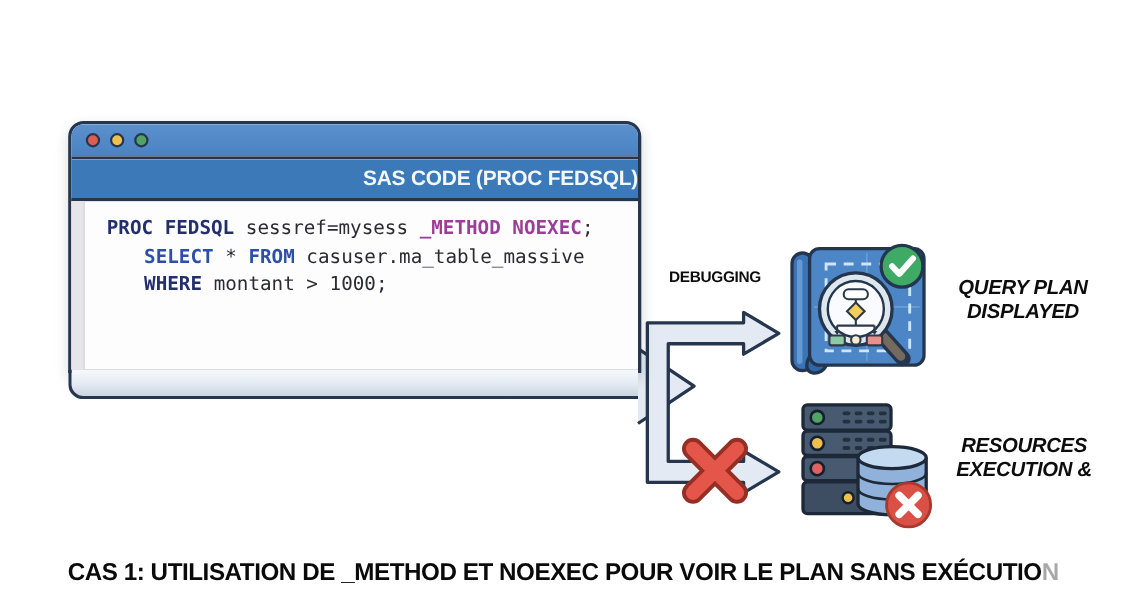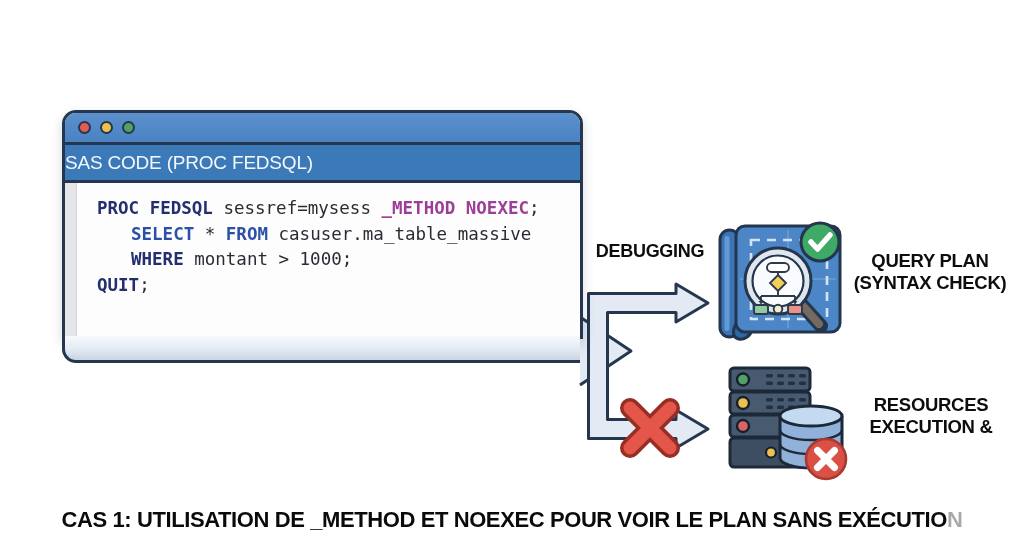--- a/index.html
+++ b/index.html
@@ -16,22 +16,22 @@
   }
   .titlebar{
     height:29px;background:linear-gradient(#5b90cc,#4a82c2);
     border-bottom:3px solid #25364e;border-radius:11px 11px 0 0;
     display:flex;align-items:center;padding-left:13px;gap:9px;
   }
   .tl{width:13px;height:13px;border-radius:50%;border:2px solid #25364e;box-sizing:border-box;}
   .tl.red{background:#df5c52;} .tl.yellow{background:#eec04d;} .tl.green{background:#53a265;}
   .header{
     height:35px;background:#3b79b8;border-bottom:3px solid #25364e;
-    display:flex;align-items:center;justify-content:flex-start;
-    color:#f4f8fc;font-weight:normal;font-size:19px;letter-spacing:-0.2px;
+    display:flex;align-items:center;justify-content:flex-end;
+    color:#f4f8fc;font-weight:bold;font-size:19px;letter-spacing:-0.2px;
   }
   .code{flex:1;position:relative;background:#fdfdfe;padding:13px 0 0 32px;}
   .gutter-strip{
     position:absolute;left:0;top:0;bottom:0;width:11px;
     background:#e6e6ea;border-right:1px solid #d2d2d8;
   }
   .code-line{
     margin:0;white-space:pre;font-family:"DejaVu Sans Mono",monospace;
     font-size:17.5px;line-height:25.5px;color:#2b2b33;
   }
@@ -45,25 +45,25 @@
     background:linear-gradient(#f4f7fb 10%,#e3eaf3 55%,#ccd7e4 95%);
     border-left:3px solid #25364e;border-bottom:3px solid #25364e;
     border-bottom-left-radius:14px;
   }
   
   .arrows{position:absolute;left:0;top:0;}
   .arrfill{stroke-linejoin:round;}
   
   .flow-label{
     position:absolute;left:576px;top:241px;width:148px;text-align:center;
-    font-weight:bold;font-size:18px;line-height:21px;color:#0d0d0d;letter-spacing:-0.3px;
+    font-weight:bold;font-size:14px;line-height:21px;color:#0d0d0d;letter-spacing:-0.3px;
   }
   .outcome-label{
     position:absolute;text-align:center;font-weight:bold;font-size:18.5px;
-    line-height:22px;color:#0d0d0d;letter-spacing:-0.3px;
+    line-height:22px;color:#0d0d0d;letter-spacing:-0.3px;font-style:italic;
   }
   .outcome-label.plan{left:836px;top:250px;width:188px;}
   .outcome-label.exec{left:838px;top:394px;width:186px;}
   .icon-box{position:absolute;}
   .caption{
     position:absolute;left:0;top:507px;width:1024px;text-align:center;
     font-weight:bold;font-size:22px;letter-spacing:-0.4px;color:#0a0a0a;white-space:nowrap;
   }
   .caption .faded{opacity:0.35;}
 </style>
@@ -93,21 +93,20 @@
       <span class="tl green"></span>
     </div>
     <div class="header">
       <span>SAS CODE (PROC FEDSQL)</span>
     </div>
     <div class="code">
       <div class="gutter-strip"></div>
       <pre class="code-line"><span class="kw">PROC FEDSQL</span><span> sessref=mysess </span><span class="opt">_METHOD NOEXEC</span><span>;</span></pre>
       <pre class="code-line indent"><span class="kw2">SELECT</span><span> * </span><span class="kw2">FROM</span><span> casuser.ma_table_massive</span></pre>
       <pre class="code-line indent"><span class="kw">WHERE</span><span> montant &gt; 1000;</span></pre>
-      <pre class="code-line"><span class="kw">QUIT</span><span>;</span></pre>
     </div>
   </div>
 
   <div class="arrow-shaft"></div>
 
   <div class="flow-label">
     <div>DEBUGGING</div>
   </div>
 
   <svg class="icon-box" style="left:714px;top:220px;" width="134" height="130" viewBox="0 0 134 130">
@@ -142,21 +141,21 @@
     </g>
 
     <g>
       <circle cx="106" cy="22" r="19" stroke="#23364e" stroke-width="3" fill="#3fa966"></circle>
       <path d="M 97 22 L 103.5 29 L 116 15" fill="none" stroke="#ffffff" stroke-width="5.5" stroke-linecap="round" stroke-linejoin="round"></path>
     </g>
   </svg>
 
   <div class="outcome-label plan">
     <div>QUERY PLAN</div>
-    <div>(SYNTAX CHECK)</div>
+    <div>DISPLAYED</div>
   </div>
 
   <svg class="icon-box" style="left:714px;top:364px;" width="134" height="128" viewBox="0 0 134 128">
     <g>
       <rect x="16" y="4" width="80" height="23" rx="4" stroke="#1d2938" stroke-width="3" fill="#475a70"></rect>
       <rect x="16" y="28" width="80" height="22" rx="4" stroke="#1d2938" stroke-width="3" fill="#475a70"></rect>
       <rect x="16" y="51" width="80" height="22" rx="4" stroke="#1d2938" stroke-width="3" fill="#475a70"></rect>
       <rect x="16" y="74" width="80" height="29" rx="4" stroke="#1d2938" stroke-width="3" fill="#3d4e62"></rect>
       <circle cx="29" cy="15.5" r="6" stroke="#15202e" stroke-width="2.4" fill="#53a265"></circle>
       <circle cx="29" cy="39" r="6" stroke="#15202e" stroke-width="2.4" fill="#eec04d"></circle>

